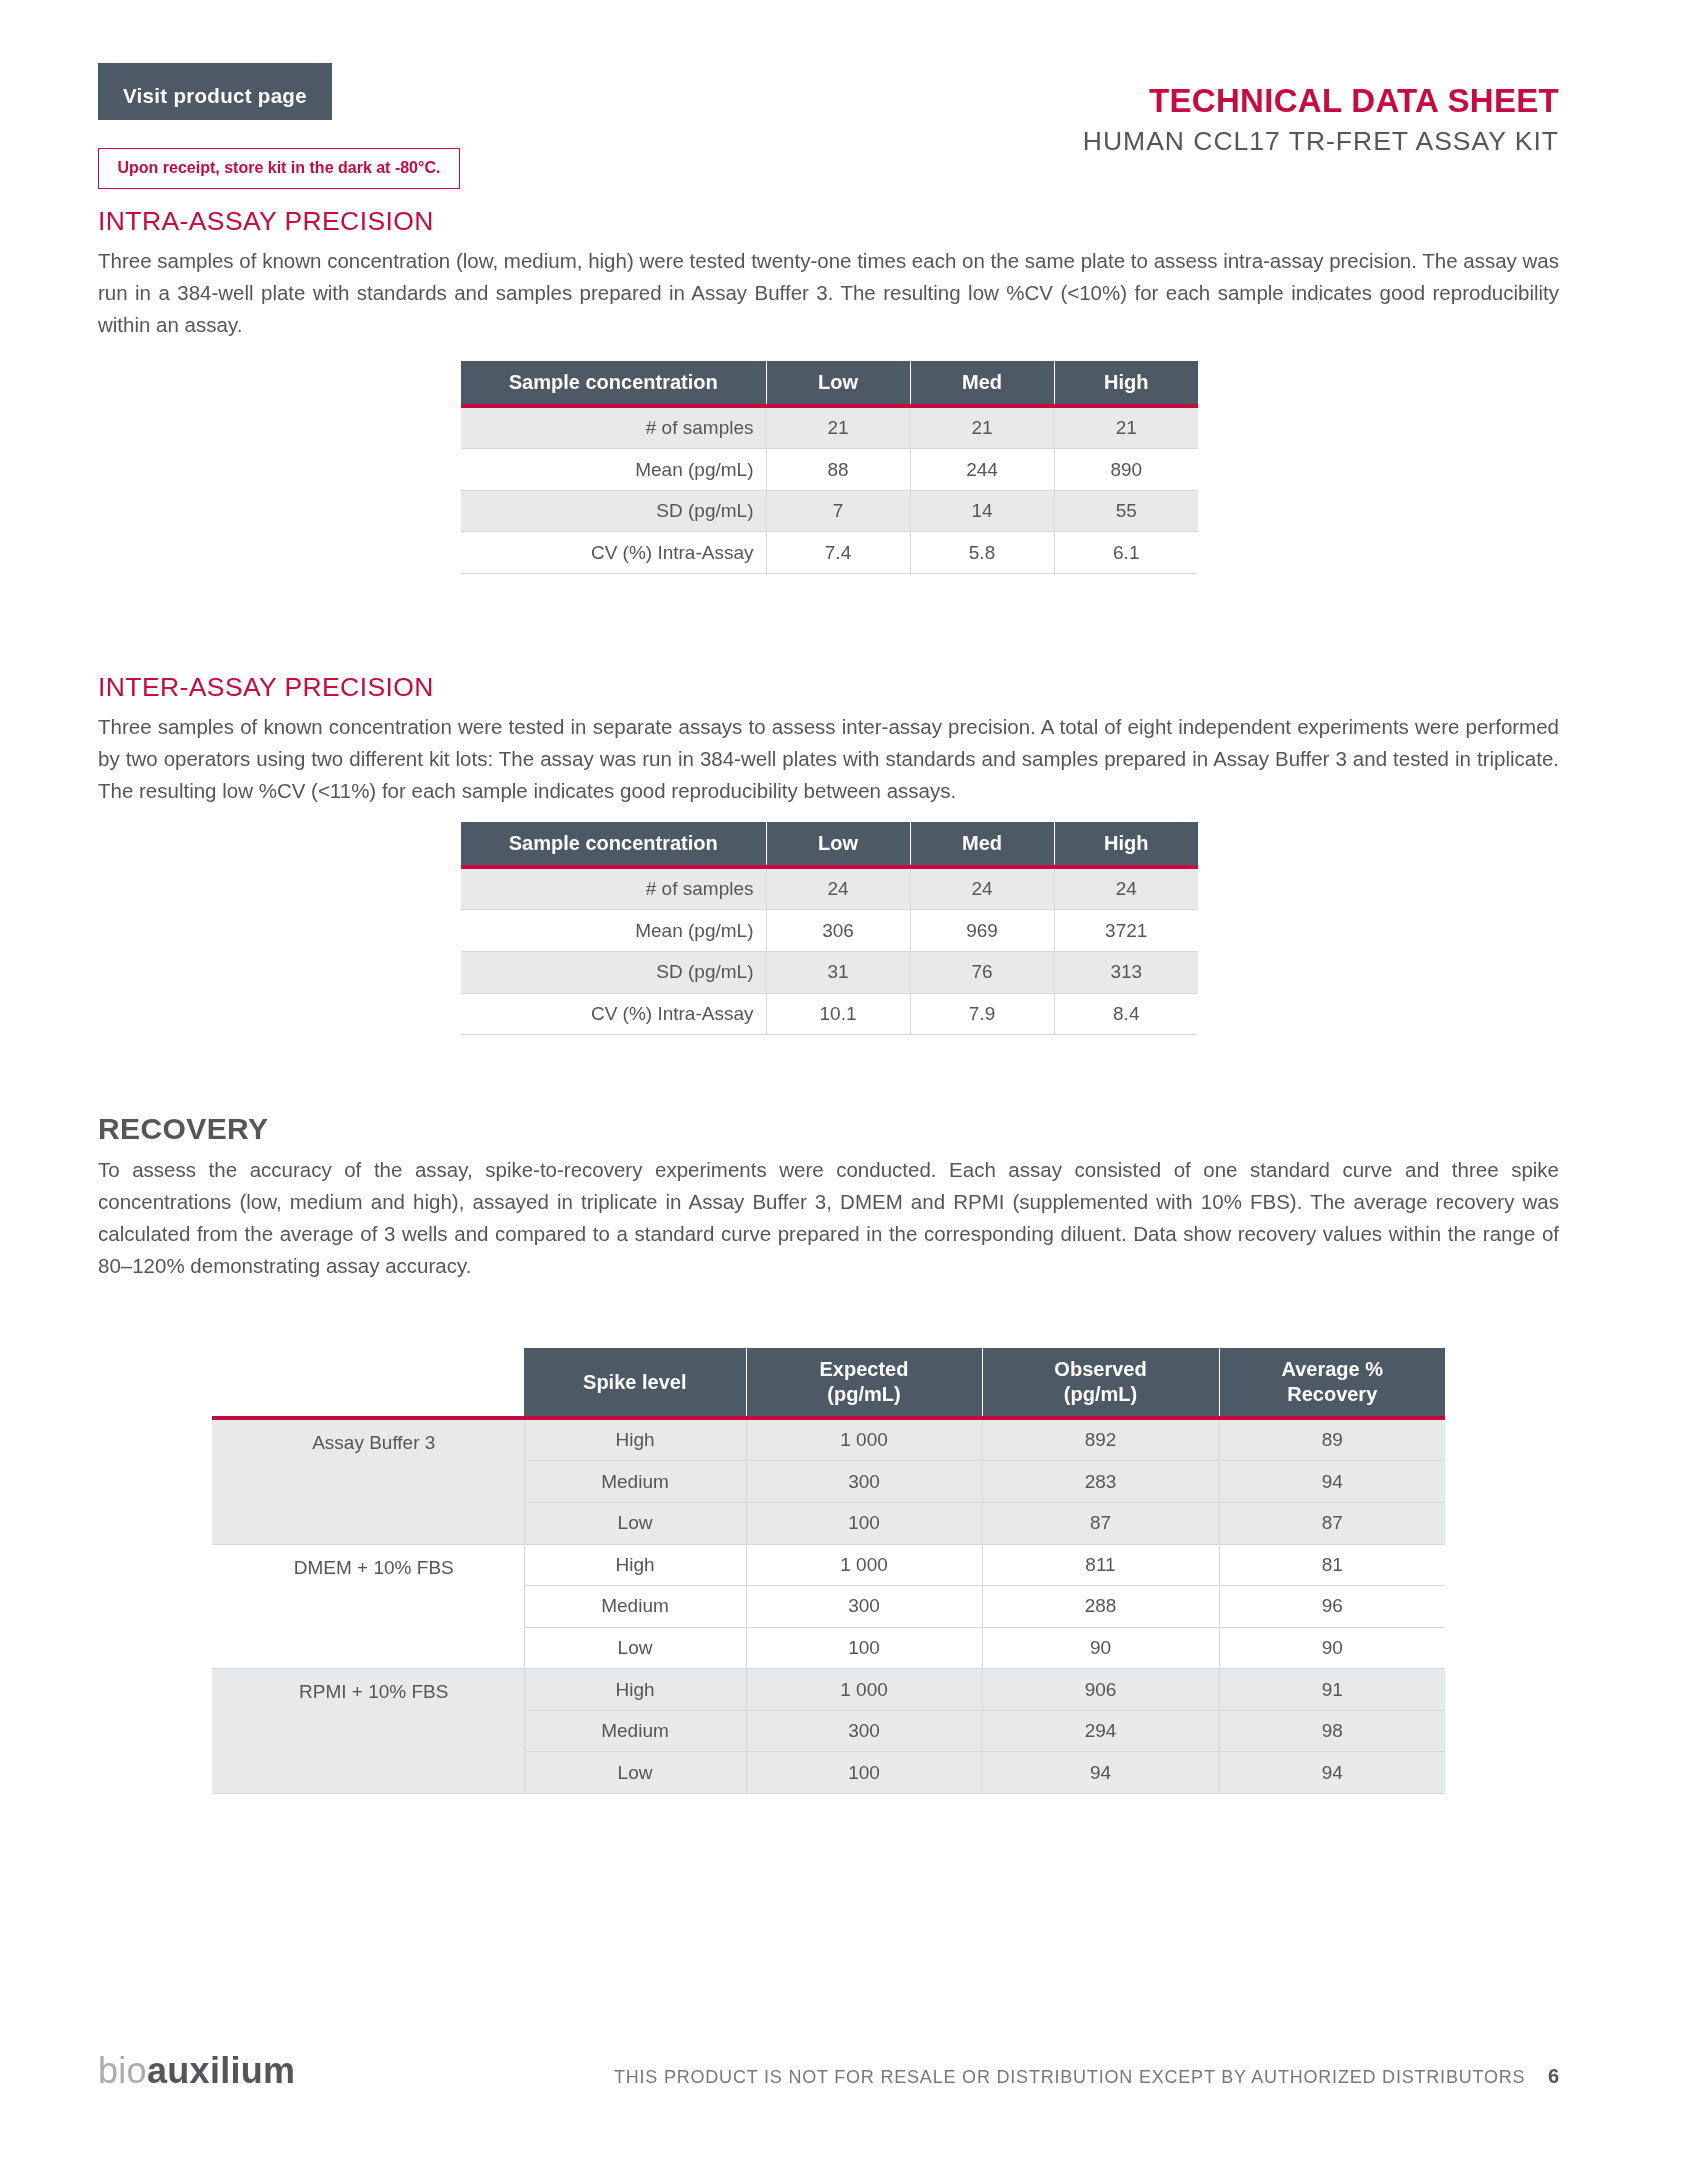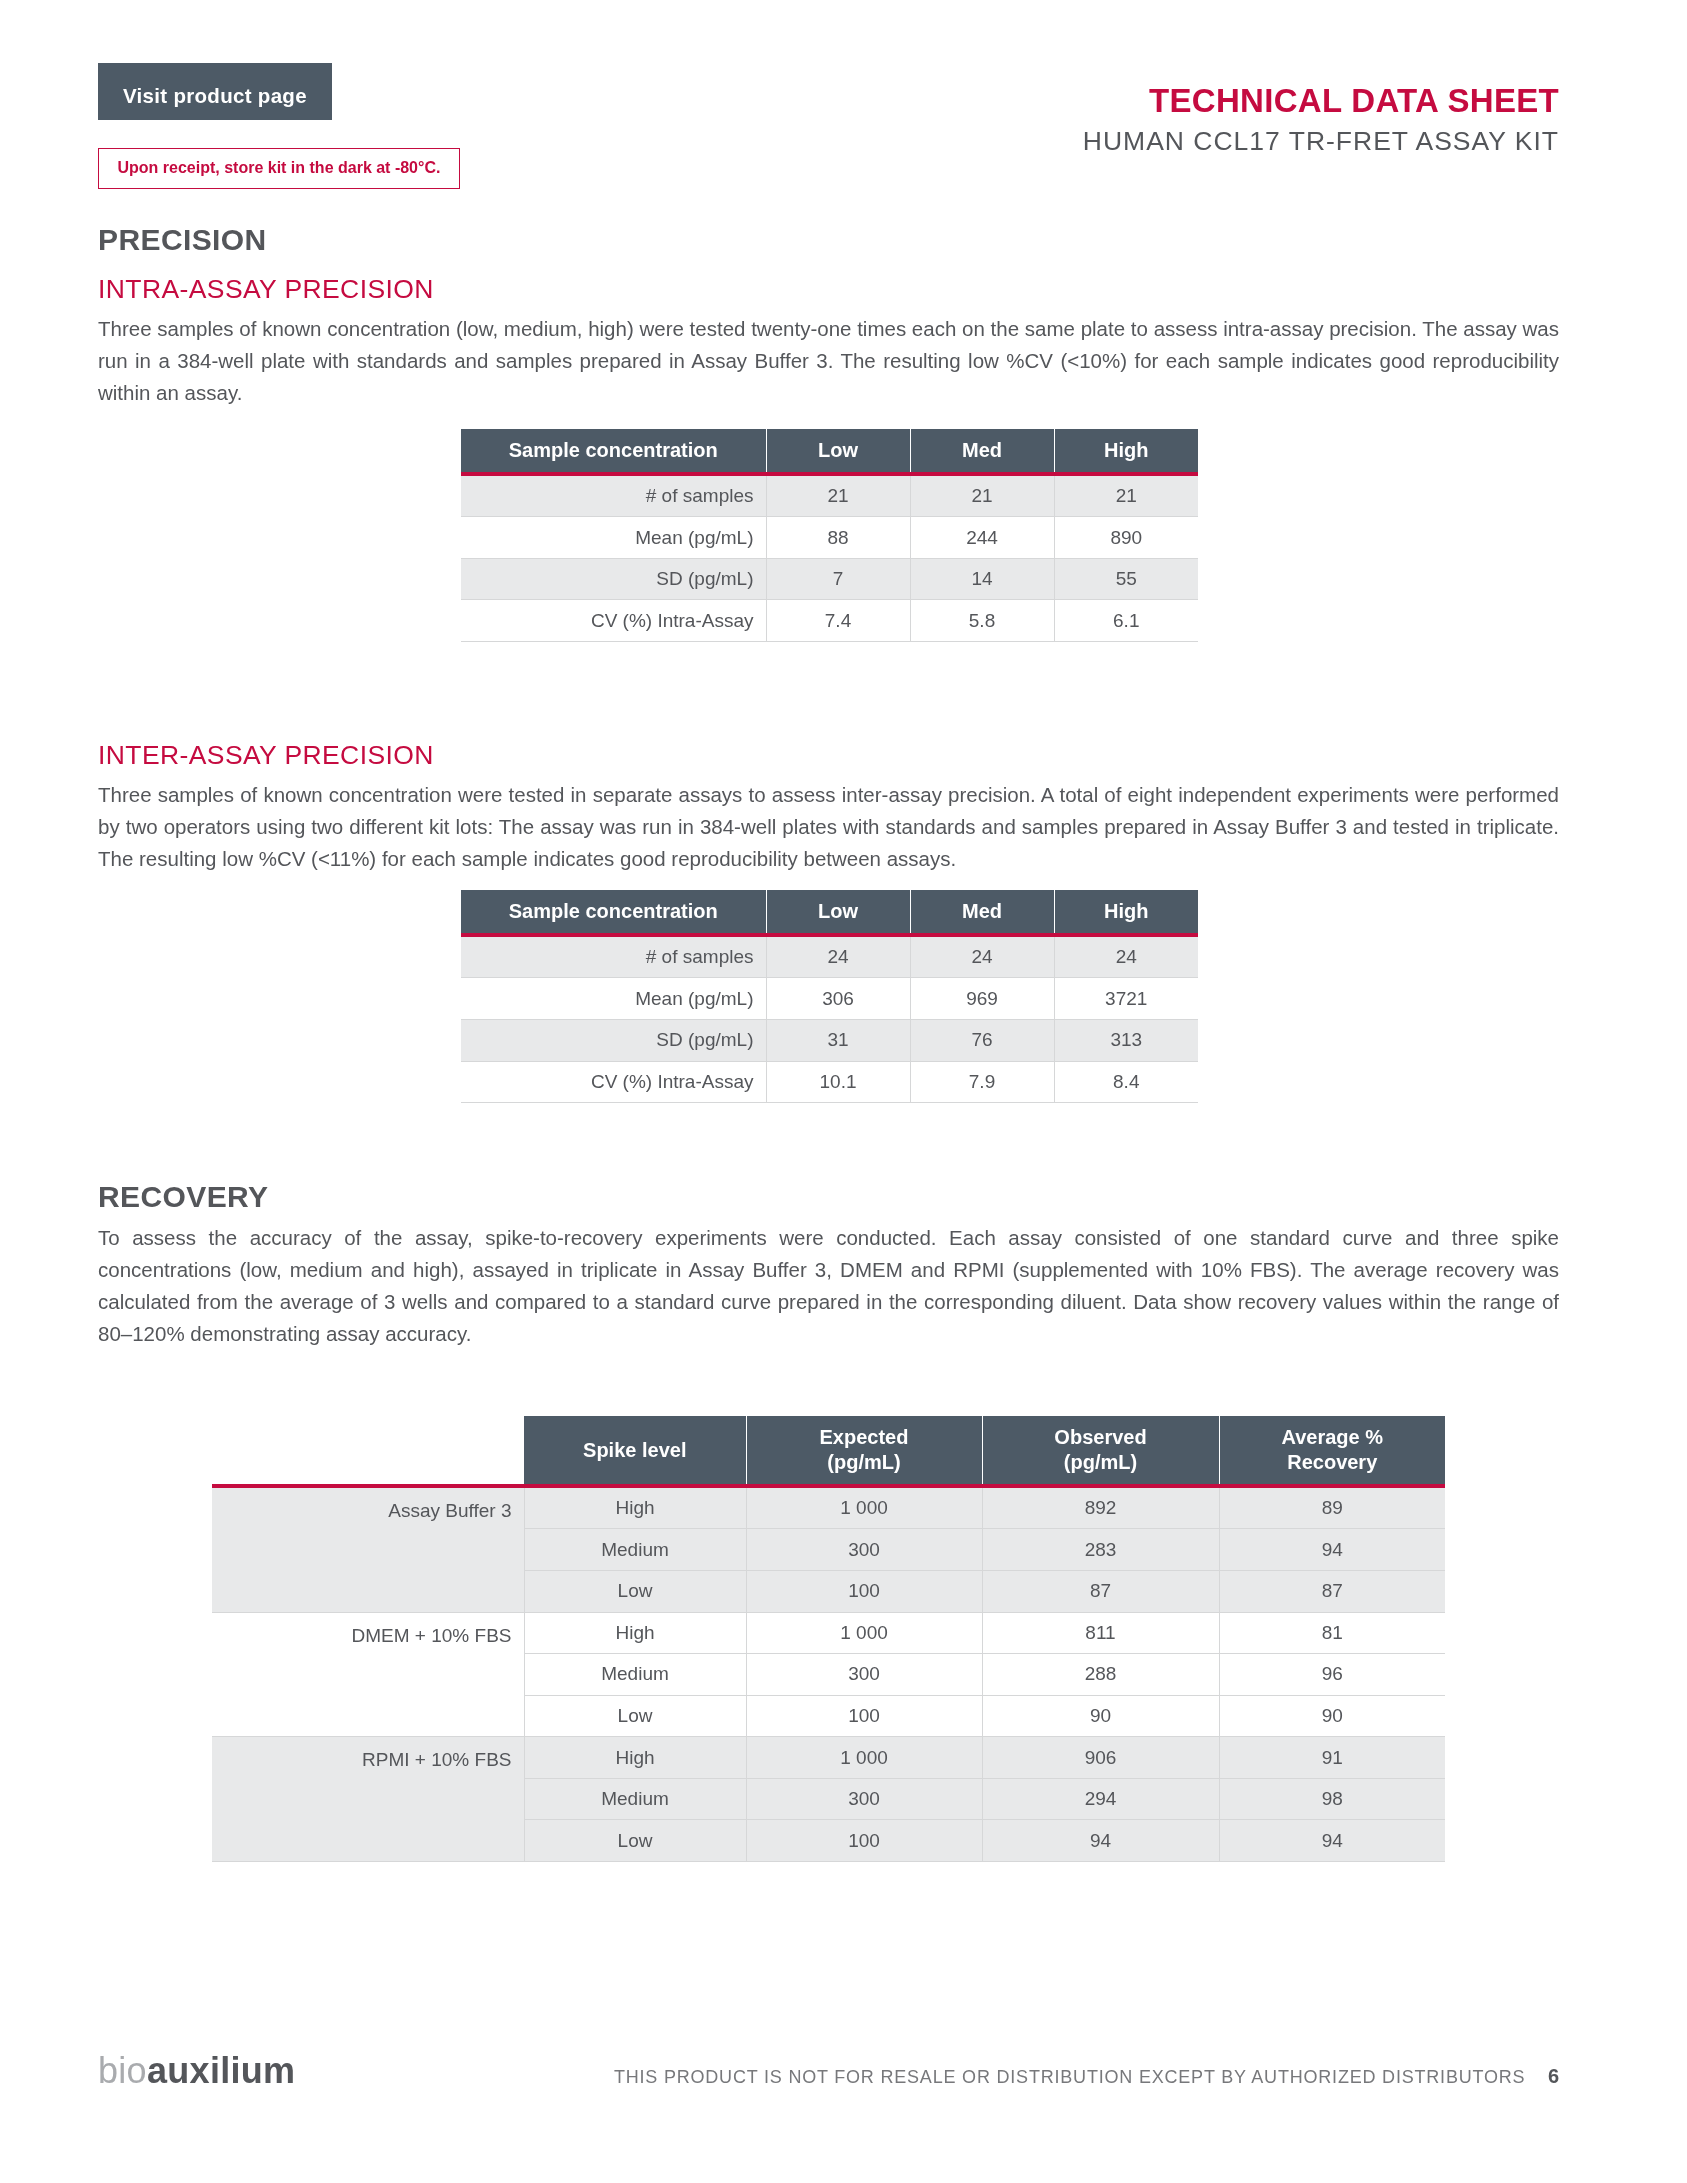--- a/index.html
+++ b/index.html
@@ -132,21 +132,21 @@
   .recovery-table col.c-spike { width: 222px; }
   .recovery-table col.c-exp { width: 236px; }
   .recovery-table col.c-obs { width: 237px; }
   .recovery-table col.c-rec { width: 226px; }
   .recovery-table th.th-empty {
     background: transparent;
     border-right: none;
     border-bottom: 4px solid #c50b40;
   }
   .recovery-table td.group-label {
-    text-align: right;
+    text-align: center;
     vertical-align: top;
     padding-top: 12px;
     padding-left: 24px;
   }
   .recovery-table tr.g-gray { background: #e8e9ea; }
   .recovery-table tr.g-white { background: #ffffff; }
 
   
   .doc-footer {
     position: absolute;
@@ -183,21 +183,20 @@
     <div class="header-left">
       <a class="product-button" href="#">Visit product page</a>
       <div class="storage-notice">Upon receipt, store kit in the dark at -80°C.</div>
     </div>
     <div class="header-right">
       <div class="doc-title">TECHNICAL DATA SHEET</div>
       <div class="doc-subtitle">HUMAN CCL17 TR-FRET ASSAY KIT</div>
     </div>
   </div>
 
-  <h1 class="section-title">PRECISION</h1>
 
   <h2 class="sub-title">INTRA-ASSAY PRECISION</h2>
   <p class="body-text">Three samples of known concentration (low, medium, high) were tested twenty-one times each on the same plate to assess intra-assay precision. The assay was run in a 384-well plate with standards and samples prepared in Assay Buffer 3. The resulting low %CV (&lt;10%) for each sample indicates good reproducibility within an assay.</p>
 
   <div class="precision-wrap t-intra">
     <table class="data-table precision-table">
       <colgroup>
         <col class="c-label">
           <col class="c-val">
           <col class="c-val">

